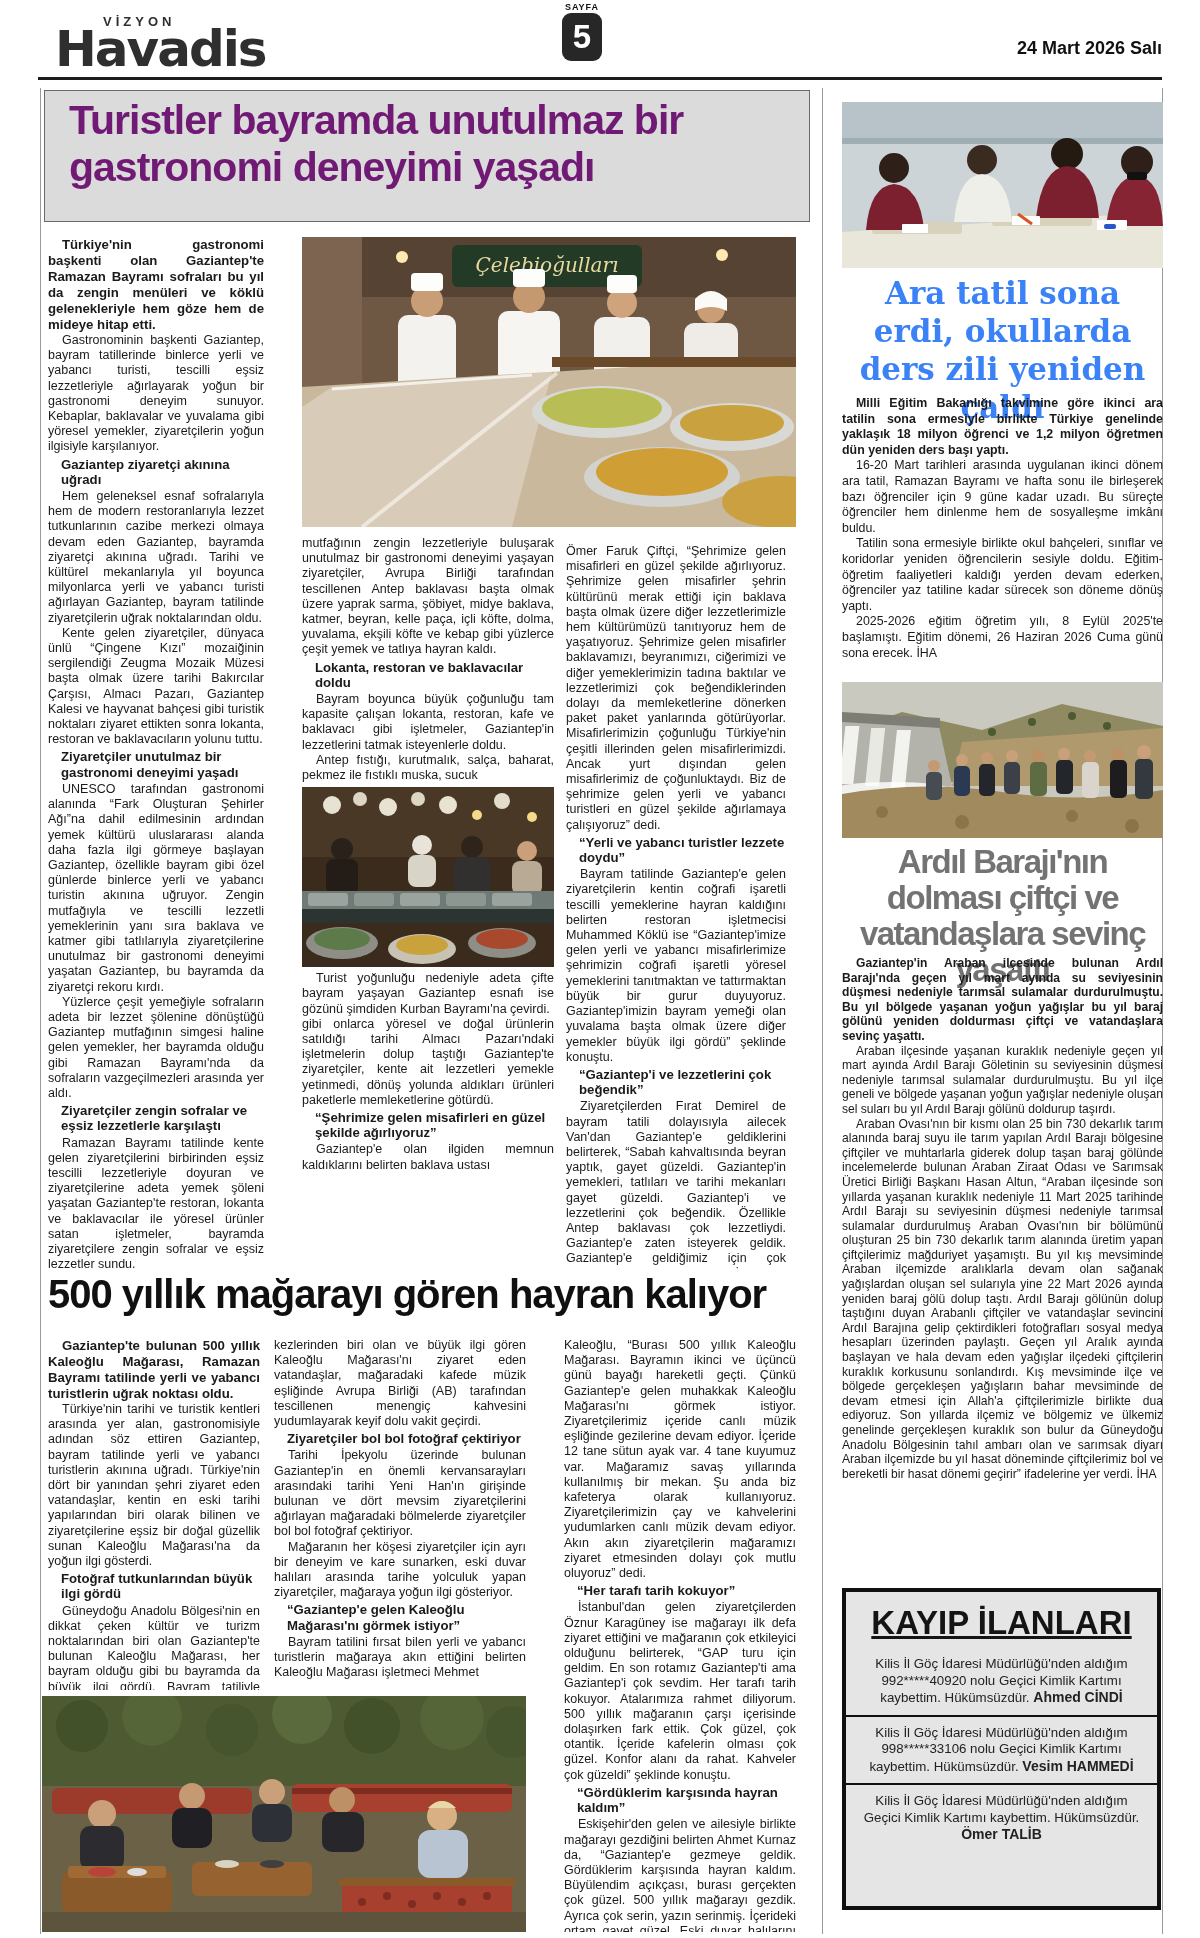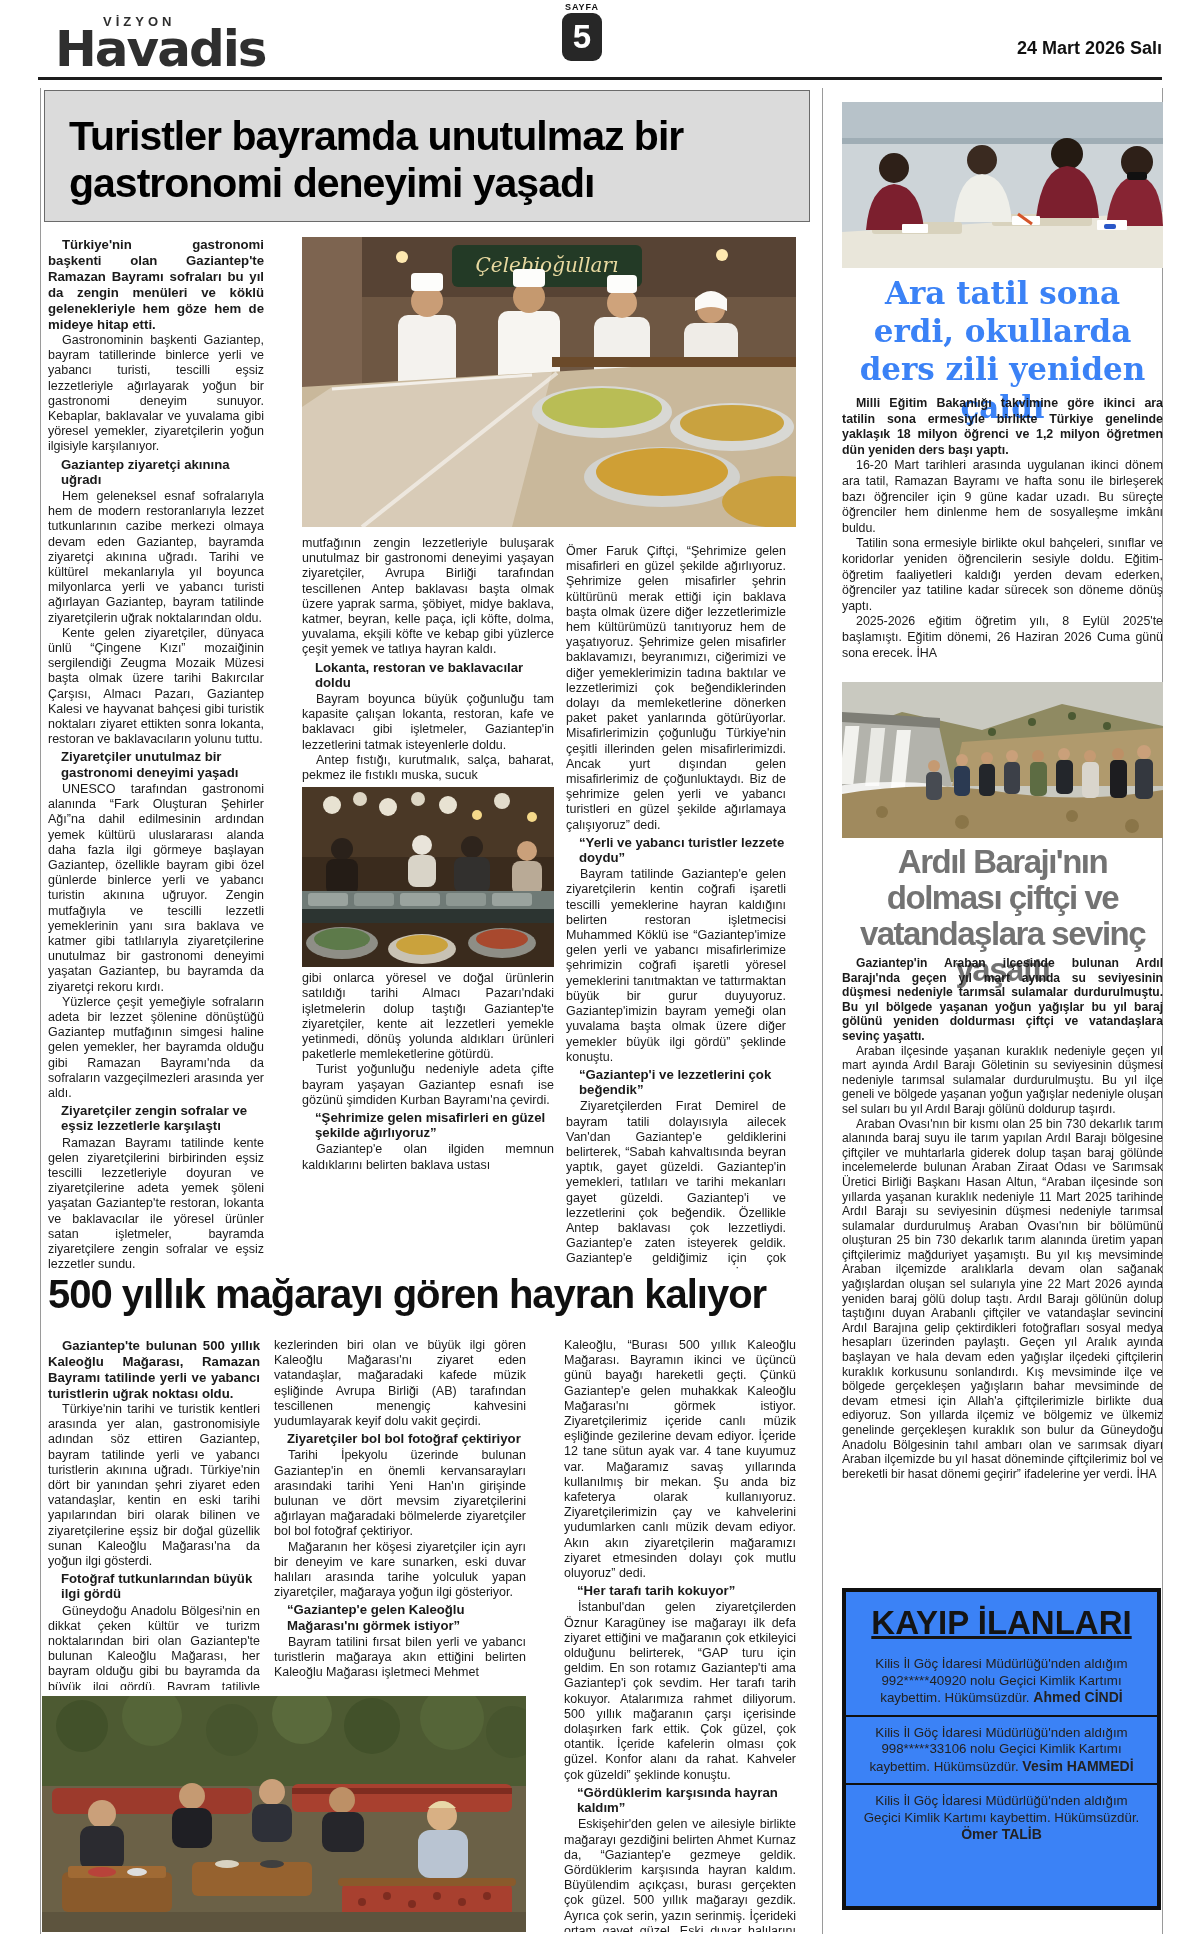--- a/index.html
+++ b/index.html
@@ -14,22 +14,22 @@
   .pagebadge{position:absolute;left:558px;top:2px;width:48px;text-align:center;}
   .pagebadge .sayfa{font-size:9px;font-weight:bold;color:#111;letter-spacing:1px;}
   .pagebadge .num{margin:1px auto 0;width:40px;height:48px;background:#272727;border-radius:9px;
                   color:#fff;font-size:33px;font-weight:900;line-height:48px;}
   .dateline{position:absolute;right:38px;top:38px;font-size:18px;font-weight:bold;color:#111;}
   .headrule{position:absolute;left:38px;top:77px;width:1124px;height:3px;background:#1c1c1c;}
   
   .vrule{position:absolute;top:88px;bottom:4px;width:1px;background:#9a9a9a;}
   
   .mainhead{position:absolute;left:44px;top:90px;width:766px;height:132px;background:#dbdbdb;
-            border:1px solid #6b6b6b;box-sizing:border-box;padding:22px 10px 0 24px;
-            font-size:41px;line-height:47px;font-weight:800;color:#000000;letter-spacing:-1px;}
+            border:1px solid #6b6b6b;box-sizing:border-box;padding:6px 10px 0 24px;
+            font-size:41px;line-height:47px;font-weight:800;color:#701a75;letter-spacing:-1px;}
   .mainbody{position:absolute;left:48px;top:237px;width:748px;height:1032px;display:flex;overflow:hidden;}
   .mcol1{width:216px;margin-right:38px;overflow:hidden;}
   .mright{width:494px;display:flex;flex-direction:column;}
   .photo1{width:494px;height:290px;margin-bottom:9px;}
   .mrightcols{display:flex;flex:1;overflow:hidden;}
   .mcol2{width:252px;margin-right:12px;overflow:hidden;}
   .mcol3{width:220px;overflow:hidden;margin-top:8px;}
   .photo2{width:252px;height:180px;margin:4px 0;}
   
   .bp,.lead,.bh{margin:0;font-size:12.5px;line-height:15.2px;text-align:justify;}
@@ -52,21 +52,21 @@
                font-family:"DejaVu Serif",serif;font-weight:bold;font-size:31px;line-height:38px;color:#3b82f6;}
   .schoolbody{position:absolute;left:0;top:308px;width:321px;height:282px;overflow:hidden;}
   .schoolbody p{font-size:12.4px;line-height:15.6px;}
   .photo4{position:absolute;left:0;top:594px;width:321px;height:156px;}
   .damtitle{position:absolute;left:0;top:756px;width:321px;text-align:center;
             font-size:33px;line-height:36px;font-weight:800;letter-spacing:-1.5px;color:#737373;}
   .dambody{position:absolute;left:0;top:868px;width:321px;height:604px;overflow:hidden;}
   .dambody p{font-size:12.1px;line-height:14.6px;}
   
   .lostbox{position:absolute;left:842px;top:1588px;width:319px;height:322px;border:4px solid #101010;
-           box-sizing:border-box;background:#3b82f6;}
+           box-sizing:border-box;background:#e5e5e5;}
   .losttitle{margin:12px 14px 6px;text-align:center;font-size:33px;font-weight:900;letter-spacing:0px;
              text-decoration:underline;color:#141414;}
   .ad{padding:8px 10px;text-align:center;font-size:13.3px;line-height:16.5px;color:#222;}
   .ad + .ad{border-top:2px solid #101010;}
   .ad .nm{font-weight:900;font-size:14px;}
   svg{display:block;}
 </style>
 </head>
 <body>
 
@@ -182,22 +182,22 @@
             <rect x="190" y="106" width="40" height="13" rx="3" fill="#9aa39e"></rect>
             <rect x="0" y="122" width="252" height="14" fill="#2c3431"></rect>
 
             <ellipse cx="40" cy="156" rx="36" ry="16" fill="#8e8e86"></ellipse>
             <ellipse cx="40" cy="152" rx="28" ry="11" fill="#5d7a4a"></ellipse>
             <ellipse cx="120" cy="162" rx="34" ry="15" fill="#c8c2b4"></ellipse>
             <ellipse cx="120" cy="158" rx="26" ry="10" fill="#caa23c"></ellipse>
             <ellipse cx="200" cy="156" rx="34" ry="15" fill="#8e8e86"></ellipse>
             <ellipse cx="200" cy="152" rx="26" ry="10" fill="#a8492e"></ellipse>
           </svg>
+          <p class="bp">Turist yoğunluğu nedeniyle adeta çifte bayram yaşayan Gaziantep esnafı ise gözünü şimdiden Kurban Bayramı'na çevirdi.</p>
           <p class="bp cont">gibi onlarca yöresel ve doğal ürünlerin satıldığı tarihi Almacı Pazarı'ndaki işletmelerin dolup taştığı Gaziantep'te ziyaretçiler, kente ait lezzetleri yemekle yetinmedi, dönüş yolunda aldıkları ürünleri paketlerle memleketlerine götürdü.</p>
-          <p class="bp">Turist yoğunluğu nedeniyle adeta çifte bayram yaşayan Gaziantep esnafı ise gözünü şimdiden Kurban Bayramı'na çevirdi.</p>
           <p class="bh">“Şehrimize gelen misafirleri en güzel şekilde ağırlıyoruz”</p>
           <p class="bp">Gaziantep'e olan ilgiden memnun kaldıklarını belirten baklava ustası</p>
         </div>
         <div class="mcol3">
           <p class="bp cont">Ömer Faruk Çiftçi, “Şehrimize gelen misafirleri en güzel şekilde ağırlıyoruz. Şehrimize gelen misafirler şehrin kültürünü merak ettiği için baklava başta olmak üzere diğer lezzetlerimizle hem kültürümüzü tanıtıyoruz hem de yaşatıyoruz. Şehrimize gelen misafirler baklavamızı, beyranımızı, ciğerimizi ve diğer yemeklerimizin tadına baktılar ve lezzetlerimizi çok beğendiklerinden dolayı da memleketlerine dönerken paket paket yanlarında götürüyorlar. Misafirlerimizin çoğunluğu Türkiye'nin çeşitli illerinden gelen misafirlerimizdi. Ancak yurt dışından gelen misafirlerimiz de çoğunluktaydı. Biz de şehrimize gelen yerli ve yabancı turistleri en güzel şekilde ağırlamaya çalışıyoruz” dedi.</p>
           <p class="bh">“Yerli ve yabancı turistler lezzete doydu”</p>
           <p class="bp">Bayram tatilinde Gaziantep'e gelen ziyaretçilerin kentin coğrafi işaretli tescilli yemeklerine hayran kaldığını belirten restoran işletmecisi Muhammed Köklü ise “Gaziantep'imize gelen yerli ve yabancı misafirlerimize şehrimizin coğrafi işaretli yöresel yemeklerini tanıtmaktan ve tattırmaktan büyük bir gurur duyuyoruz. Gaziantep'imizin bayram yemeği olan yuvalama başta olmak üzere diğer yemekler büyük ilgi gördü” şeklinde konuştu.</p>
           <p class="bh">“Gaziantep'i ve lezzetlerini çok beğendik”</p>
           <p class="bp">Ziyaretçilerden Fırat Demirel de bayram tatili dolayısıyla ailecek Van'dan Gaziantep'e geldiklerini belirterek, “Sabah kahvaltısında beyran yaptık, gayet güzeldi. Gaziantep'in yemekleri, tatlıları ve tarihi mekanları gayet güzeldi. Gaziantep'i ve lezzetlerini çok beğendik. Özellikle Antep baklavası çok lezzetliydi. Gaziantep'e zaten isteyerek geldik. Gaziantep'e geldiğimiz için çok memnun kaldık” diye konuştu. İHA</p>
         </div>

